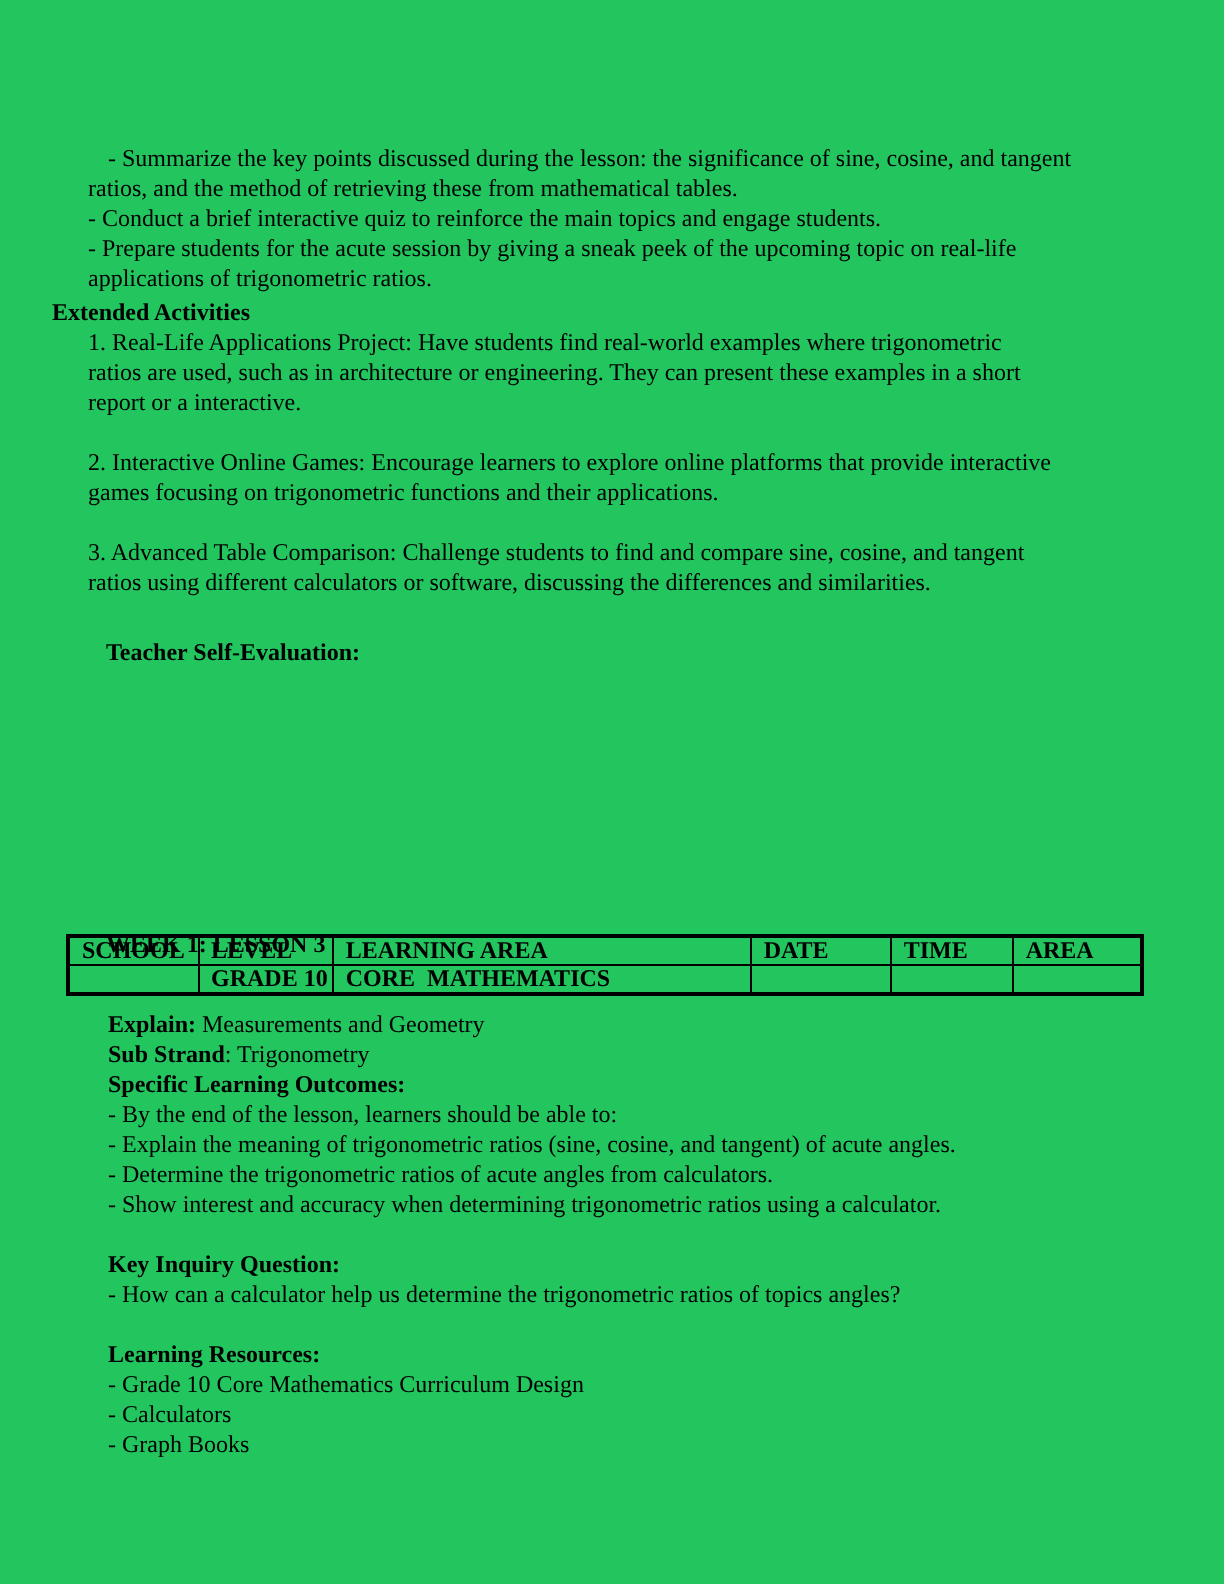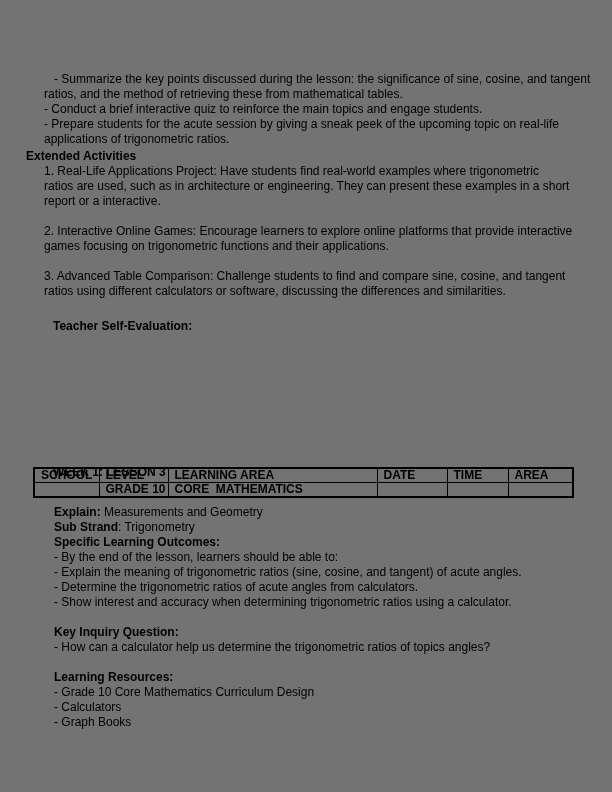--- a/index.html
+++ b/index.html
@@ -1,22 +1,22 @@
 <!DOCTYPE html>
 <html><head>
 <meta charset="utf-8">
 <style>
   html, body { margin: 0; padding: 0; background: #ffffff; }
   .page {
     position: relative;
     width: 612px;
     height: 792px;
-    background: #737373;
+    background: #22c55e;
     color: #000000;
-    font-family: Liberation Sans, sans-serif;
+    font-family: Liberation Serif, serif;
     font-size: 12px;
     line-height: 15px;
     overflow: hidden;
   }
   .block { position: absolute; }
   .ln { white-space: pre; height: 15px; }
   .b { font-weight: bold; }
   .indent1 { padding-left: 10px; }
 
   table.info {

